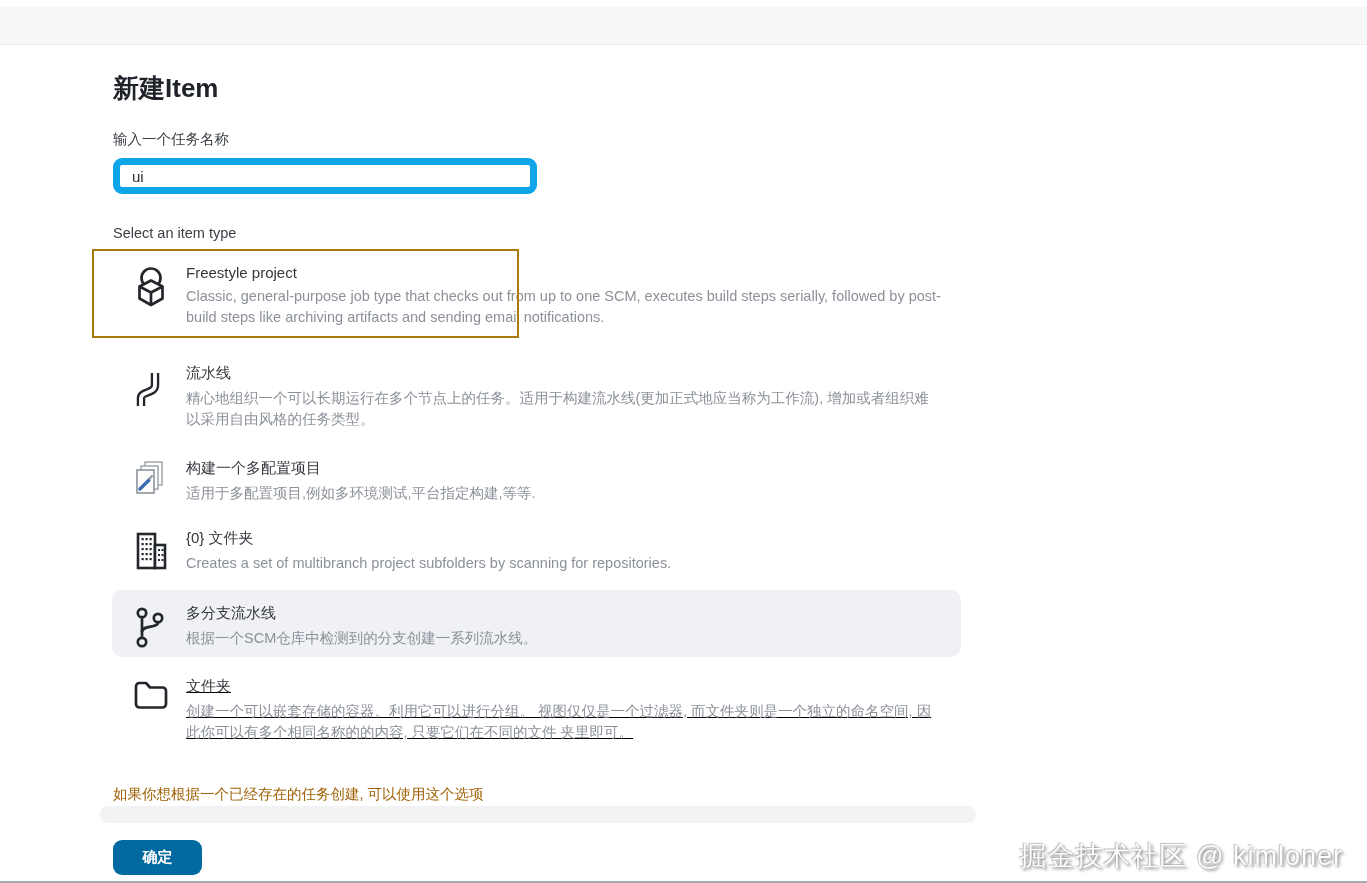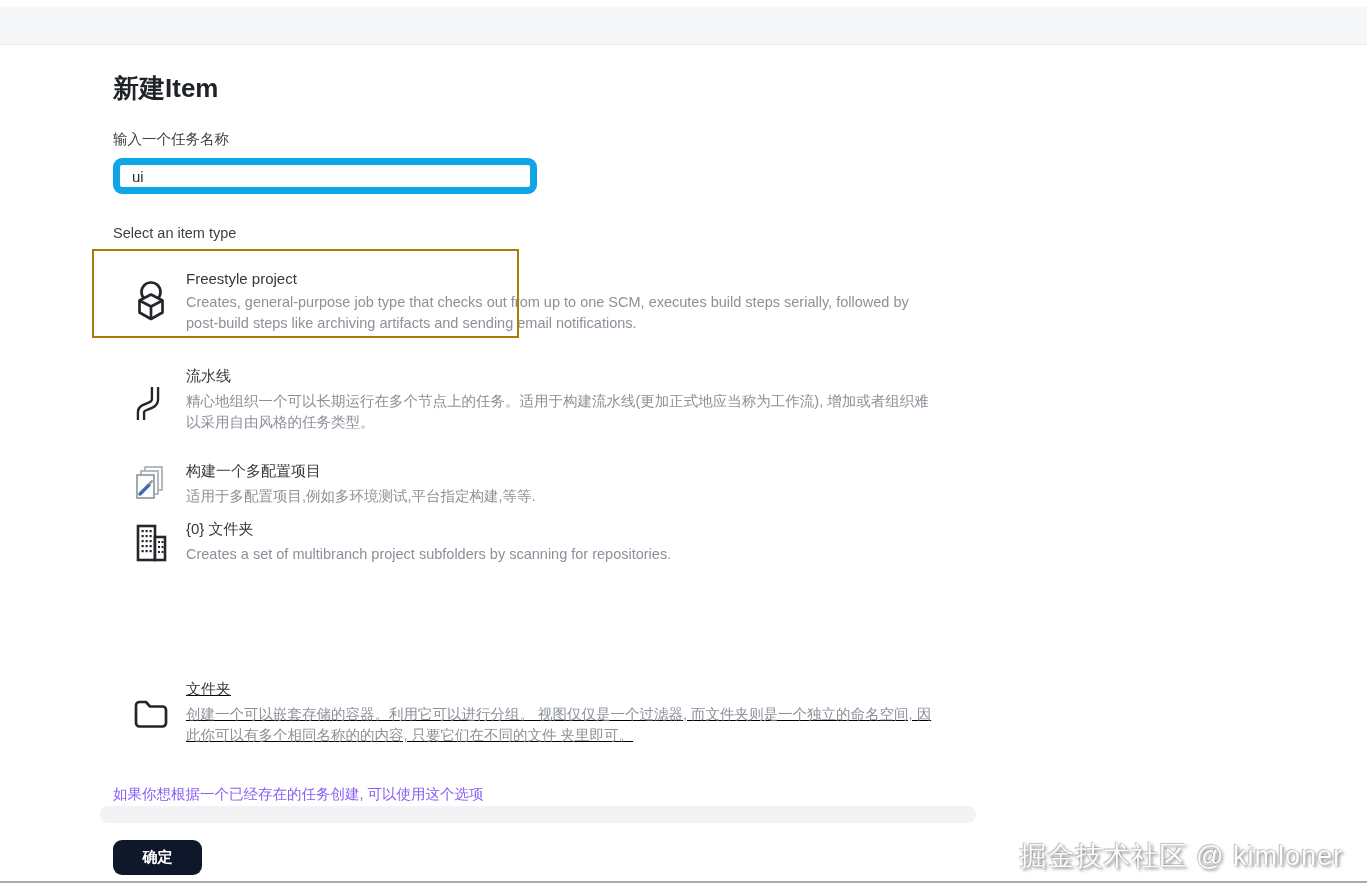--- a/index.html
+++ b/index.html
@@ -16,45 +16,45 @@
   .field-label { position:absolute; left:113px; font-size:14.5px; color:#3c4046; }
   .lbl-name { top:123px; }
   .lbl-type { top:218px; }
 
   .name-input { position:absolute; left:113px; top:151px; width:424px; height:36px;
                 border:7px solid #0ea5e9; border-radius:9px; padding:0 12px;
                 font-size:15px; color:#2c2f33; outline:none;
                 font-family:"Liberation Sans", sans-serif; background:#fff; }
 
   .item-row { position:absolute; left:113px; width:848px; display:flex;
-              align-items:center; padding:12px 0 0 20px; cursor:pointer; }
+              align-items:flex-start; padding:12px 0 0 20px; cursor:pointer; }
   .item-row.selected-bg { left:112px; width:849px; background:#f0f1f4;
                           border-radius:10px; padding:14px 0 0 21px; }
   .item-icon { width:36px; flex:0 0 36px; margin-top:1px; }
   .item-texts { margin-left:17px; max-width:757px; }
   .item-title { font-size:15px; color:#34373c; margin-bottom:5px; }
   .item-desc  { font-size:14.5px; line-height:21px; color:#8b9099; }
 
   .r1 { top:242px; height:90px; padding-top:15px; }
   .r2 { top:345px; height:84px; }
   .r3 { top:440px; height:62px; }
-  .r4 { top:498px; height:62px; }
+  .r4 { top:510px; height:62px; }
   .r5 { top:583px; height:67px; }
   .r6 { top:658px; height:84px;text-decoration:underline; }
 
   .highlight-box { position:absolute; left:92px; top:242px; width:427px; height:89px;
                    border:2px solid #ab7a0c; pointer-events:none; }
 
-  .footer-hint { position:absolute; left:113px; top:778px; font-size:14.5px; color:#8b5cf6; }
+  .footer-hint { position:absolute; left:113px; top:778px; font-size:14.5px; color:#a16207; }
 
   .divider-band { position:absolute; left:100px; top:799px; width:876px; height:17px;
                   background:#f3f3f5; border-radius:8px; }
 
   .ok-button { position:absolute; left:113px; top:833px; width:89px; height:35px;
-               background:#0f172a; color:#fff; border:none; border-radius:9px;
+               background:#0369a1; color:#fff; border:none; border-radius:9px;
                font-size:15px; font-weight:bold; cursor:pointer;
                font-family:"Liberation Sans", sans-serif; }
 
   .watermark { position:absolute; right:24px; top:831px; font-size:27px; font-weight:400;
                color:#fdfdfd; letter-spacing:1px;
                text-shadow:0 0 1px #9a9a9a, 2px 2px 3px rgba(90,90,90,.65),
                            -1px -1px 1px rgba(140,140,140,.5); }
 
   .bottom-strip { position:absolute; left:0; top:874px; width:1367px; height:9px;
                   background:#dbdde0; border-top:2px solid #a7acb2; }
@@ -78,21 +78,21 @@
   <div class="item-row r1">
     <span class="item-icon">
       <svg width="36" height="46" viewBox="0 0 36 46">
         <circle cx="18" cy="13" r="9.5" fill="none" stroke="#23262b" stroke-width="2.7"></circle>
         <path d="M6.5 21.5 L18 15.5 L29.5 21.5 L29.5 33.5 L18 40 L6.5 33.5 Z" fill="#fff" stroke="#23262b" stroke-width="2.7" stroke-linejoin="round"></path>
         <path d="M6.5 21.5 L18 27.5 L29.5 21.5 M18 27.5 L18 40" fill="none" stroke="#23262b" stroke-width="2.7" stroke-linejoin="round"></path>
       </svg>
     </span>
     <div class="item-texts">
       <div class="item-title">Freestyle project</div>
-      <div class="item-desc">Creates, general-purpose job type that checks out from up to one SCM, executes build steps serially, followed by post-build steps like archiving artifacts and sending email notifications.</div>
+      <div class="item-desc">Classic, general-purpose job type that checks out from up to one SCM, executes build steps serially, followed by post-build steps like archiving artifacts and sending email notifications.</div>
     </div>
   </div>
 
   <div class="item-row r3">
     <span class="item-icon">
       <svg width="36" height="40" viewBox="0 0 36 40">
         <rect x="12" y="2" width="17" height="23" fill="#fdfdfd" stroke="#a6abb2" stroke-width="1.6"></rect>
         <rect x="8" y="6" width="17" height="23" fill="#fdfdfd" stroke="#a6abb2" stroke-width="1.6"></rect>
         <rect x="4" y="10" width="17" height="23" fill="#fdfdfd" stroke="#8d939b" stroke-width="1.6"></rect>
         <path d="M7 29 L16 20" stroke="#3a6db0" stroke-width="3.4" stroke-linecap="round"></path>
@@ -147,20 +147,35 @@
             <rect x="28.5" y="29" width="2" height="2"></rect>
         </g>
       </svg>
     </span>
     <div class="item-texts">
       <div class="item-title">{0} 文件夹</div>
       <div class="item-desc">Creates a set of multibranch project subfolders by scanning for repositories.</div>
     </div>
   </div>
 
+  <div class="item-row selected-bg r5">
+    <span class="item-icon">
+      <svg width="32" height="44" viewBox="0 0 32 44">
+        <circle cx="9" cy="8" r="4.2" fill="none" stroke="#23262b" stroke-width="2.7"></circle>
+        <circle cx="25" cy="13" r="4.2" fill="none" stroke="#23262b" stroke-width="2.7"></circle>
+        <circle cx="9" cy="37" r="4.2" fill="none" stroke="#23262b" stroke-width="2.7"></circle>
+        <path d="M9 12.5 L9 32.5" fill="none" stroke="#23262b" stroke-width="2.7"></path>
+        <path d="M9 27 C9 19.5 25 23.5 25 17.5" fill="none" stroke="#23262b" stroke-width="2.7"></path>
+      </svg>
+    </span>
+    <div class="item-texts">
+      <div class="item-title">多分支流水线</div>
+      <div class="item-desc">根据一个SCM仓库中检测到的分支创建一系列流水线。</div>
+    </div>
+  </div>
 
   <div class="item-row r6">
     <span class="item-icon">
       <svg width="36" height="34" viewBox="0 0 36 34">
         <path d="M3 8.5 C3 6.6 4.6 5 6.5 5 L13 5 L17 9.5 L29.5 9.5 C31.4 9.5 33 11.1 33 13 L33 26 C33 27.9 31.4 29.5 29.5 29.5 L6.5 29.5 C4.6 29.5 3 27.9 3 26 Z" fill="none" stroke="#23262b" stroke-width="2.7" stroke-linejoin="round"></path>
       </svg>
     </span>
     <div class="item-texts">
       <div class="item-title">文件夹</div>
       <div class="item-desc">创建一个可以嵌套存储的容器。利用它可以进行分组。 视图仅仅是一个过滤器, 而文件夹则是一个独立的命名空间, 因此你可以有多个相同名称的的内容, 只要它们在不同的文件 夹里即可。</div>

